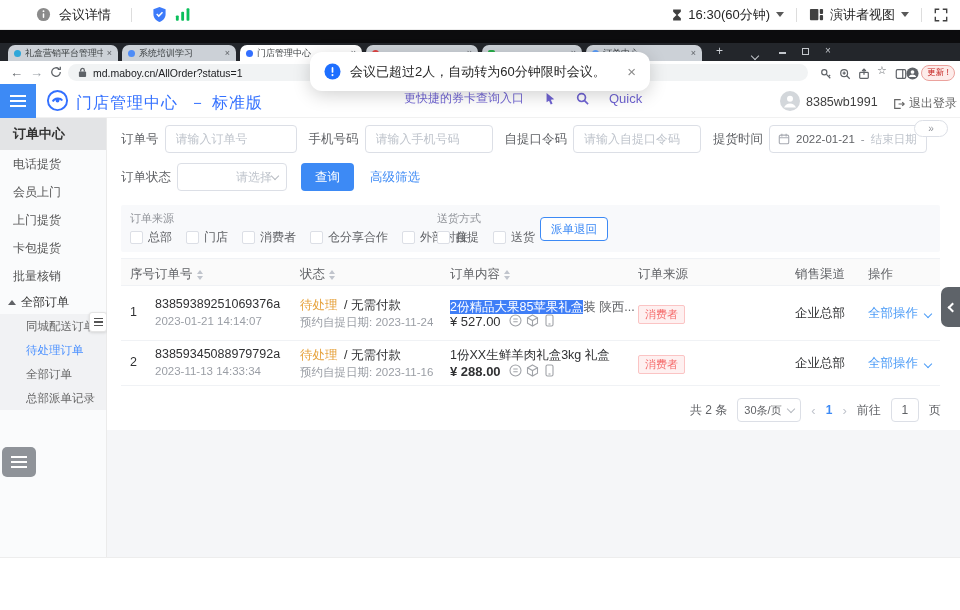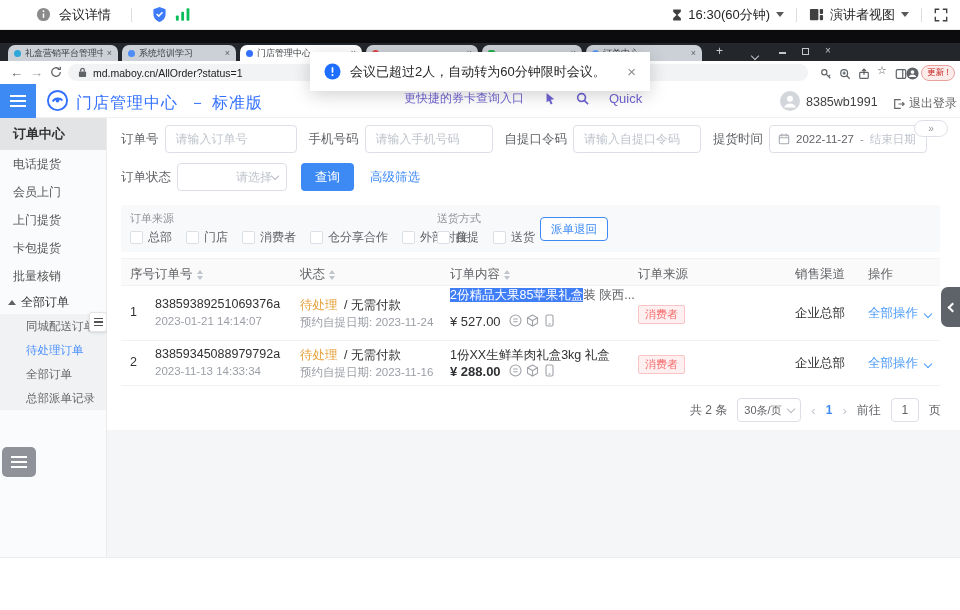--- a/index.html
+++ b/index.html
@@ -78,21 +78,21 @@
   .goipt{width:28px;height:24px;border:1px solid #dcdfe6;border-radius:4px;text-align:center;font-size:12px;color:#606266;outline:none;font-family:inherit}
   
   .exp-pill{position:absolute;left:914px;top:120px;width:34px;height:17px;border:1px solid #dcdfe6;border-radius:9px;background:#fff;display:flex;align-items:center;justify-content:center;font-size:10px;color:#909399}
   .rhandle{position:absolute;left:941px;top:287px;width:19px;height:40px;background:rgba(72,77,84,.88);border-radius:7px 0 0 7px;display:flex;align-items:center;justify-content:center}
   .rhandle i{display:block;width:7px;height:7px;border-left:2px solid #fff;border-bottom:2px solid #fff;transform:rotate(45deg);margin-left:3px}
   .shandle{position:absolute;left:89px;top:312px;width:18px;height:20px;background:#fff;border:1px solid #e4e4e4;border-radius:3px;box-shadow:0 1px 3px rgba(0,0,0,.12);display:flex;flex-direction:column;justify-content:center;align-items:center;gap:2px}
   .shandle i{display:block;width:9px;height:1.5px;background:#555}
   .floatbtn{position:absolute;left:2px;top:447px;width:34px;height:30px;background:#8f9399;border-radius:5px;display:flex;flex-direction:column;justify-content:center;align-items:center;gap:3px}
   .floatbtn i{display:block;width:16px;height:2px;background:#fff}
   
-  .toast{position:absolute;left:310px;top:52px;width:340px;height:39px;background:#fff;border-radius:0;box-shadow:0 4px 18px rgba(0,0,0,.18);display:flex;align-items:center;padding:0 14px;gap:9px;z-index:60}
+  .toast{position:absolute;left:310px;top:52px;width:340px;height:39px;background:#fff;border-radius:12px;box-shadow:0 4px 18px rgba(0,0,0,.18);display:flex;align-items:center;padding:0 14px;gap:9px;z-index:60}
   .toast-t{font-size:13px;color:#262626;white-space:nowrap;flex:1}
   .toast-x{font-size:15px;color:#8c8c8c}
   
   .meettb{position:absolute;left:0;top:557px;width:960px;height:53px;background:#fff;border-top:1px solid #ededed;z-index:5}
   .tbtn{position:absolute;top:561px;width:64px;display:flex;flex-direction:column;align-items:center;gap:3px}
   .tbtn span{font-size:11.5px;color:#333;white-space:nowrap}
   .chv-up{position:absolute;width:7px;height:7px;border-left:1.6px solid #666;border-top:1.6px solid #666;transform:rotate(45deg)}
   .leave{position:absolute;left:866px;top:571px;width:80px;height:30px;border:1px solid #f78989;border-radius:15px;background:#fff;color:#fa5151;font-size:13px;font-family:inherit}
 </style>
 </head>
@@ -329,21 +329,21 @@
     <span class="flabel">自提口令码</span>
     <input class="ipt" style="width: 128px; margin: 0px 12px 0px 6px;" placeholder="请输入自提口令码">
     <span class="flabel">提货时间</span>
     <div class="selbox" style="width:158px;margin-left:6px;justify-content:flex-start;gap:6px">
       <span style="display:inline-flex">
         <svg width="12" height="12" viewBox="0 0 14 14" fill="none" stroke="#a8abb2" stroke-width="1.3">
             <rect x="1.5" y="2.5" width="11" height="10" rx="1.5"></rect>
             <path d="M1.5 5.5h11M4.5 1v3M9.5 1v3"></path>
           </svg>
       </span>
-      <span style="font-size:11.5px;color:#606266">2022-11-27</span>
+      <span style="font-size:11.5px;color:#606266">2022-01-21</span>
       <span style="font-size:11.5px;color:#909399">-</span>
       <span style="font-size:11.5px;color:#bfc4cc">结束日期</span>
     </div>
   </div>
 
   <div style="position:absolute;left:121px;top:163px;display:flex;align-items:center">
     <span class="flabel">订单状态</span>
     <div class="selbox" style="width:110px;margin:0 14px 0 6px">
       <span>请选择</span>
       <i class="chv"></i>
@@ -420,21 +420,21 @@
 
   <div class="trow" style="top:287px;height:54px">
     <span class="td" style="left:9px;top:18px">1</span>
     <span class="td" style="left:34px;top:10px">83859389251069376a</span>
     <span class="td tdg" style="left:34px;top:28px">2023-01-21 14:14:07</span>
     <span class="td" style="left:179px;top:10px">
       <span class="st-orange">待处理</span>
       <span style="margin-left:3px">/ 无需付款</span>
     </span>
     <span class="td tdg" style="left:179px;top:28px">预约自提日期: 2023-11-24</span>
-    <span class="td" style="left:329px;top:0;white-space:nowrap">
+    <span class="td" style="left:329px;top:12px;white-space:nowrap">
       <span class="sel">2份精品大果85苹果礼盒</span><span style="color:#606266">装 陕西...</span>
     </span>
     <span class="td" style="left:329px;top:27px;font-weight:normal;font-size:13px">
       <span>¥ 527.00</span>
       <span class="price-ic">
         <svg width="13" height="13" viewBox="0 0 13 13" fill="none" stroke="#a0a3a8" stroke-width="1.1">
             <circle cx="6.5" cy="6.5" r="5.5"></circle>
             <path d="M4.3 5h4.4M4.3 7.8h4.4"></path>
           </svg>
         <svg width="13" height="13" viewBox="0 0 13 13" fill="none" stroke="#a0a3a8" stroke-width="1.1">

